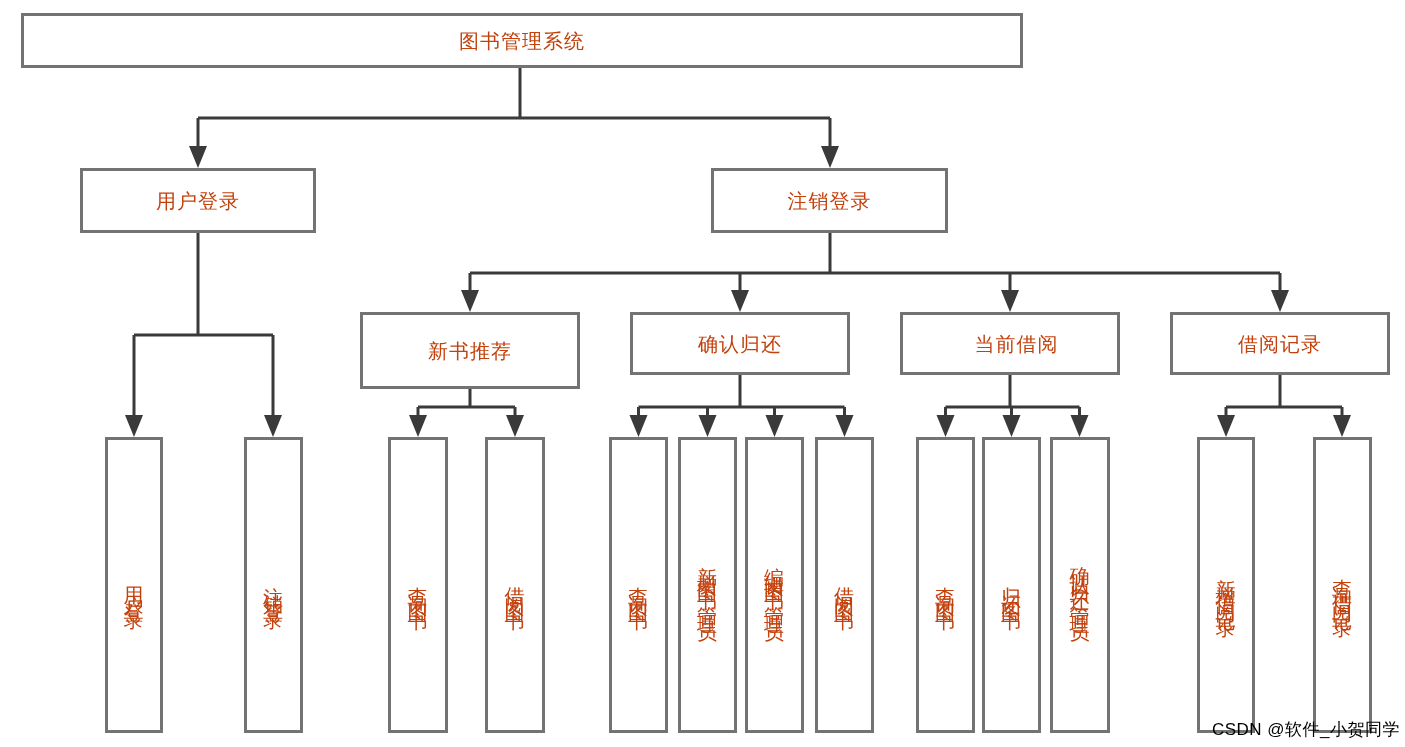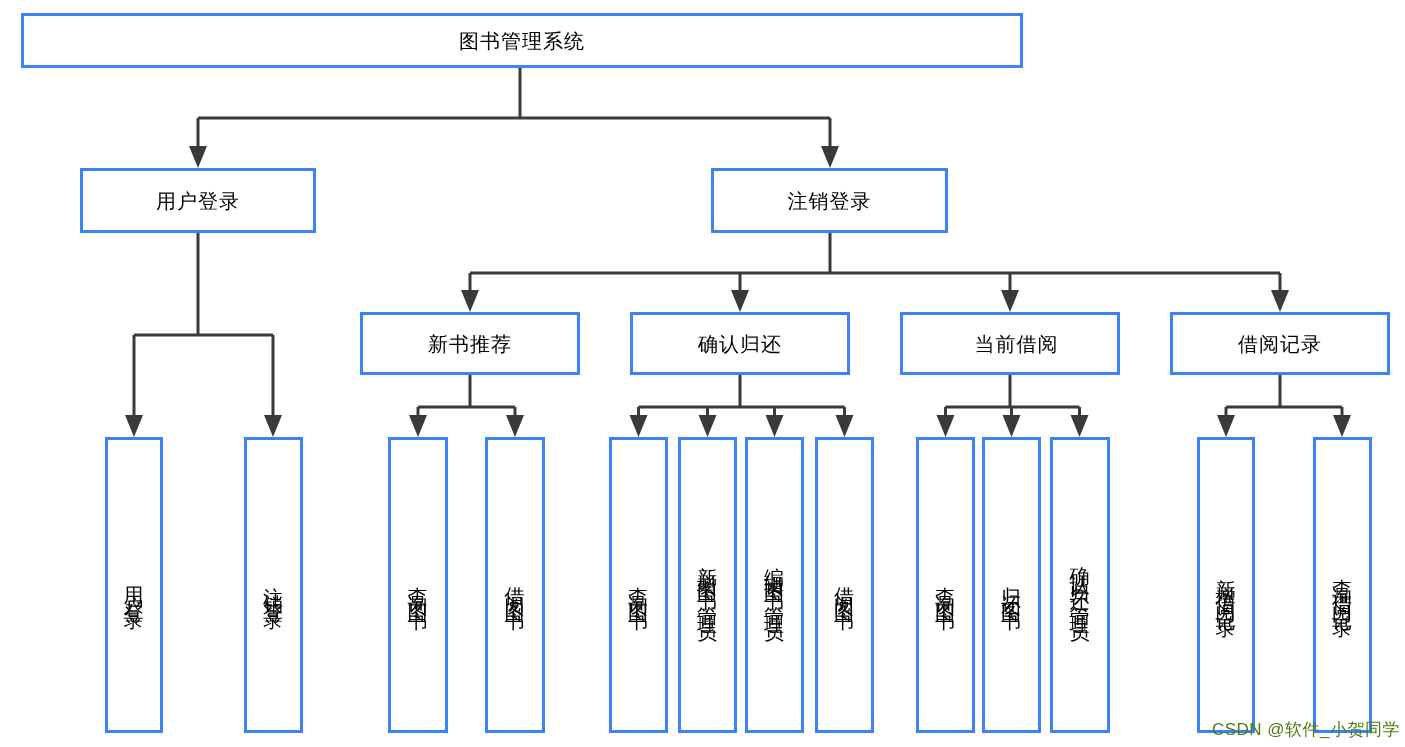--- a/index.html
+++ b/index.html
@@ -7,41 +7,41 @@
     position:relative;
     width:1405px; height:747px;
     background:#ffffff;
     font-family:"Liberation Sans","DejaVu Sans",sans-serif;
     overflow:hidden;
   }
   .wires { position:absolute; left:0; top:0; width:1405px; height:747px; }
   .node {
     position:absolute;
     box-sizing:border-box;
-    border:3px solid #3b82f6;
+    border:3px solid #737373;
     background:#ffffff;
     display:flex;
     align-items:center;
     justify-content:center;
-    color:#000000;
+    color:#c2410c;
     line-height:1;
   }
   .h { font-size:20px; letter-spacing:1px; }
   .v {
     writing-mode:vertical-rl;
     text-orientation:mixed;
     font-size:20px;
     letter-spacing:8px;
     padding-top:4px;
   }
   .watermark {
     position:absolute;
     right:5px; bottom:6px;
     font-size:17px;
-    color:#4d7c0f;
+    color:#000000;
     letter-spacing:0.5px;
     z-index:5;
     white-space:nowrap;
   }
 </style>
 </head>
 <body>
 
 <div class="canvas">
 
@@ -76,21 +76,21 @@
       <polygon points="1217,415 1235,415 1226,437"></polygon>
       <polygon points="1333,415 1351,415 1342,437"></polygon>
     </g>
   </svg>
 
   <div class="node h" style="left:21px; top:13px; width:1002px; height:55px;">图书管理系统</div>
 
   <div class="node h" style="left:80px; top:168px; width:236px; height:65px;">用户登录</div>
   <div class="node h" style="left:711px; top:168px; width:237px; height:65px;">注销登录</div>
 
-  <div class="node h" style="left:360px; top:312px; width:220px; height:63px;">新书推荐</div>
+  <div class="node h" style="left:360px; top:312px; width:220px; height:77px;">新书推荐</div>
   <div class="node h" style="left:630px; top:312px; width:220px; height:63px;">确认归还</div>
   <div class="node h" style="left:900px; top:312px; width:220px; height:63px;padding-left:13px;">当前借阅</div>
   <div class="node h" style="left:1170px; top:312px; width:220px; height:63px;">借阅记录</div>
 
   <div class="node v" style="left:105px; top:437px; width:58px; height:296px;">用户登录</div>
   <div class="node v" style="left:244px; top:437px; width:59px; height:296px;">注销登录</div>
 
   <div class="node v" style="left:388px; top:437px; width:60px; height:296px;">查询图书</div>
   <div class="node v" style="left:485px; top:437px; width:60px; height:296px;">借阅图书</div>
 

